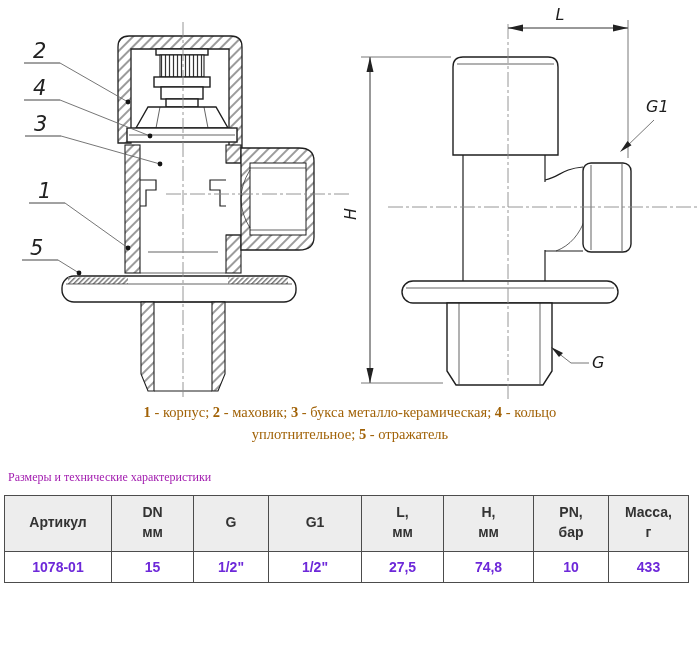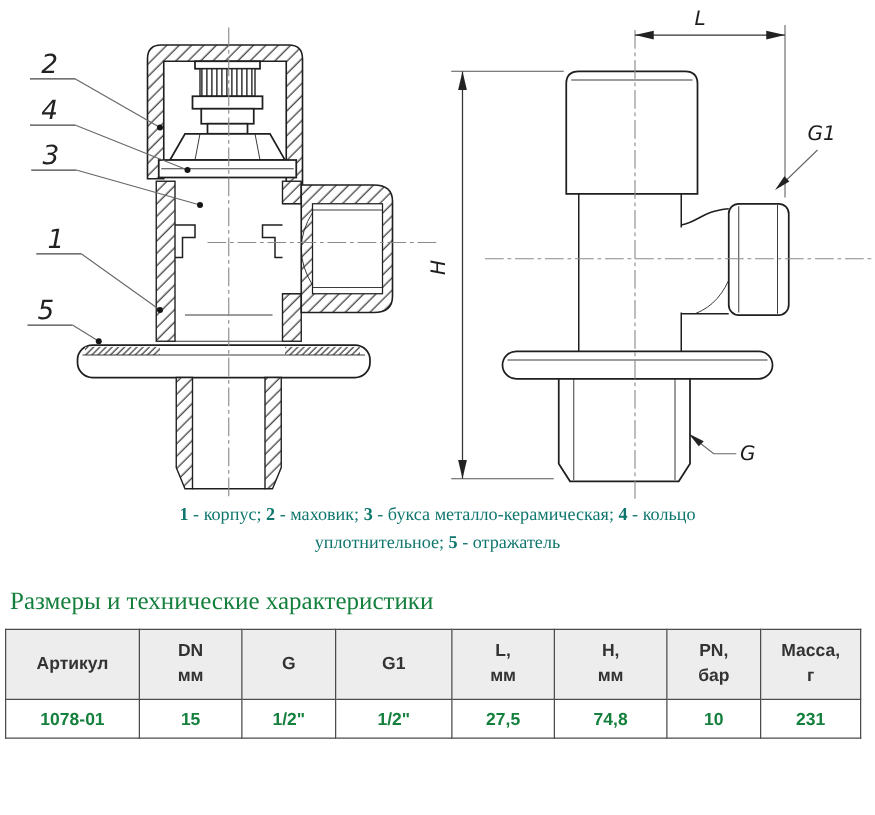--- a/index.html
+++ b/index.html
@@ -11,30 +11,30 @@
   .ol{fill:#fff;stroke:#1f1f1f;stroke-width:1.4;}
   .ln{stroke:#1f1f1f;stroke-width:1.2;fill:none;}
   .thin{stroke:#1f1f1f;stroke-width:.7;fill:none;}
   .cl{stroke:#8a8a8a;stroke-width:.9;stroke-dasharray:15 3 3 3;fill:none;}
   .dim{stroke:#333;stroke-width:1;fill:none;}
   .ext{stroke:#555;stroke-width:.8;fill:none;}
   .ar{fill:#222;stroke:none;}
   .lead{stroke:#666;stroke-width:.9;fill:none;}
   .dot{fill:#151515;}
   .und{stroke:#444;stroke-width:1;}
-  .caption{font-family:"Liberation Serif",serif;font-size:14.5px;color:#0f766e;
+  .caption{font-family:"Liberation Serif",serif;font-size:14.5px;color:#a16207;
            text-align:center;max-width:470px;margin:2px auto 0;line-height:1.5;}
   .caption b{font-weight:bold;}
-  .section-title{font-family:"Liberation Serif",serif;font-size:20px;color:#15803d;
+  .section-title{font-family:"Liberation Serif",serif;font-size:12px;color:#a21caf;
            margin:24px 0 10px 8px;}
   table{border-collapse:collapse;table-layout:fixed;width:684px;margin-left:4px;
            border:1.5px solid #4c4c4c;}
   th,td{border:1px solid #4c4c4c;text-align:center;vertical-align:middle;padding:0 2px;}
   th{background:#ededed;font-size:14px;font-weight:bold;color:#333;height:55px;line-height:1.4;}
-  td{font-size:14px;font-weight:bold;color:#15803d;height:30px;}
+  td{font-size:14px;font-weight:bold;color:#6d28d9;height:30px;}
 </style>
 </head>
 <body>
 
 <div class="drawing-wrap">
 <svg viewBox="0 0 700 400" width="700" height="400">
   <defs>
     <pattern id="hatch" width="7" height="7" patternUnits="userSpaceOnUse" patternTransform="rotate(45)">
       <rect width="7" height="7" fill="#fff"></rect>
       <line x1="1" y1="0" x2="1" y2="7" stroke="#4a4a4a" stroke-width="1.1"></line>
@@ -234,16 +234,16 @@
   </thead>
   <tbody>
       <tr>
         <td>1078-01</td>
         <td>15</td>
         <td>1/2"</td>
         <td>1/2"</td>
         <td>27,5</td>
         <td>74,8</td>
         <td>10</td>
-        <td>231</td>
+        <td>433</td>
       </tr>
     </tbody>
 </table>
 
 </body></html>

